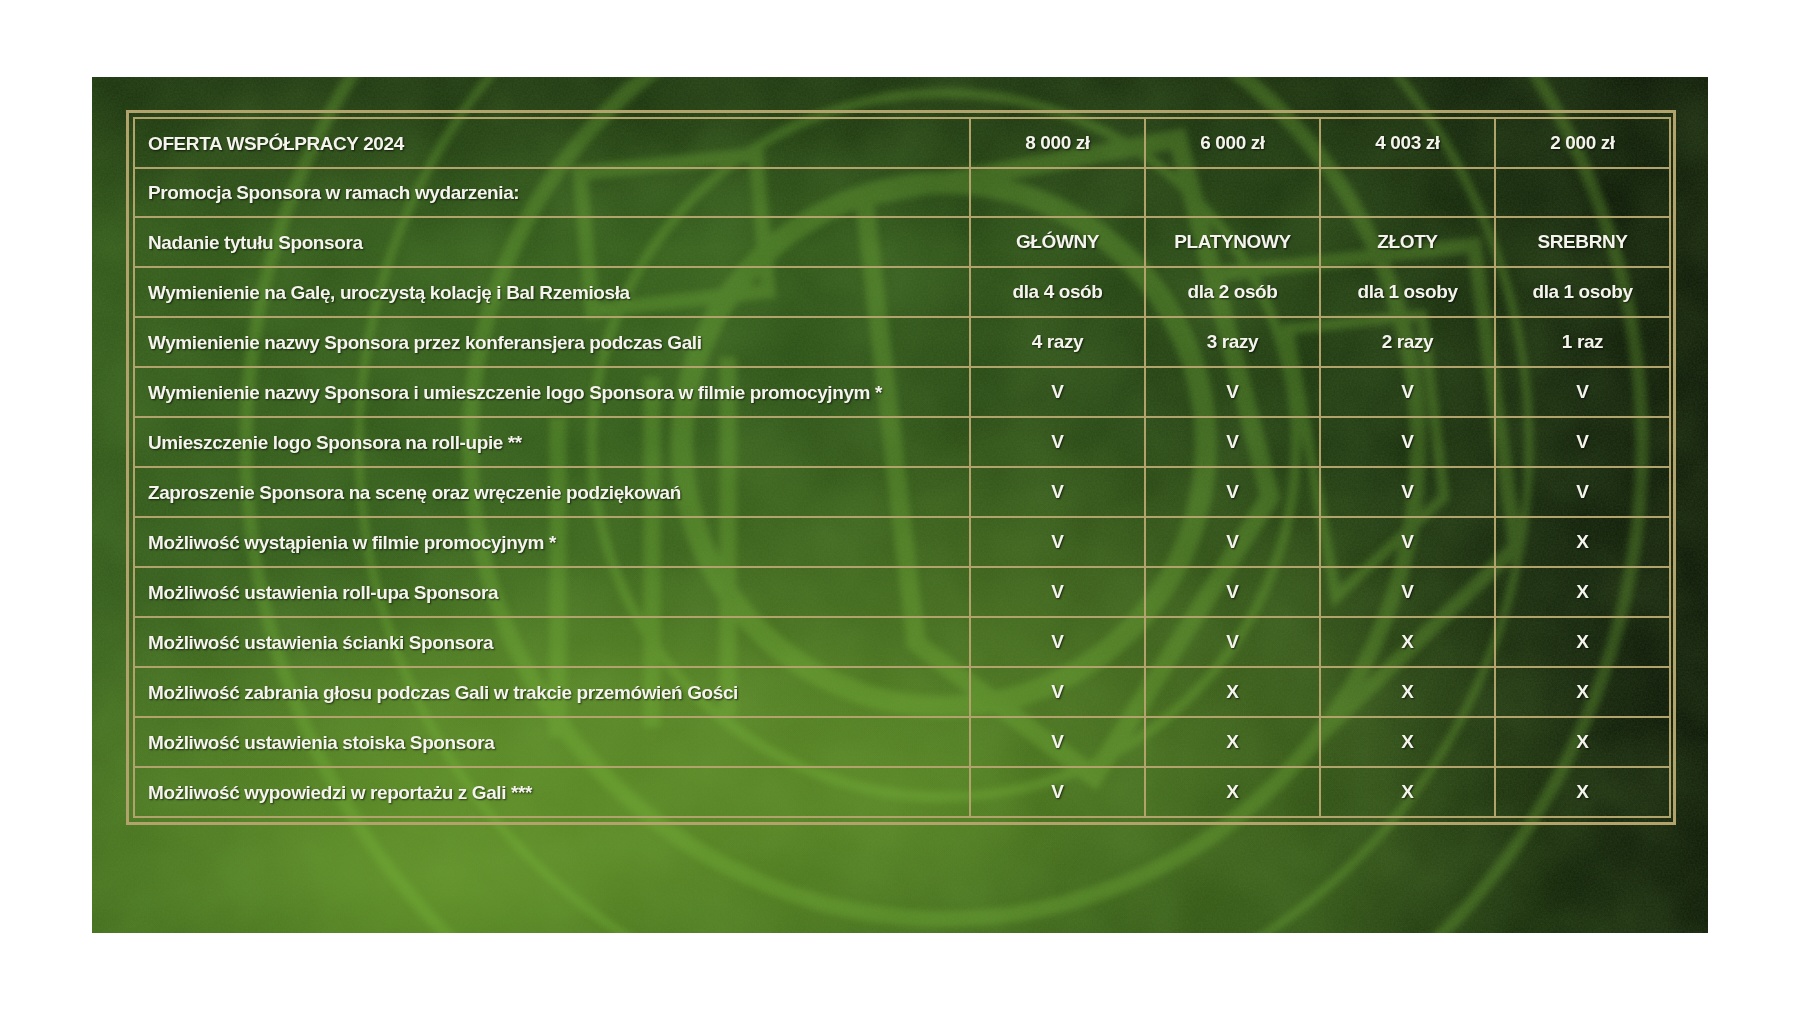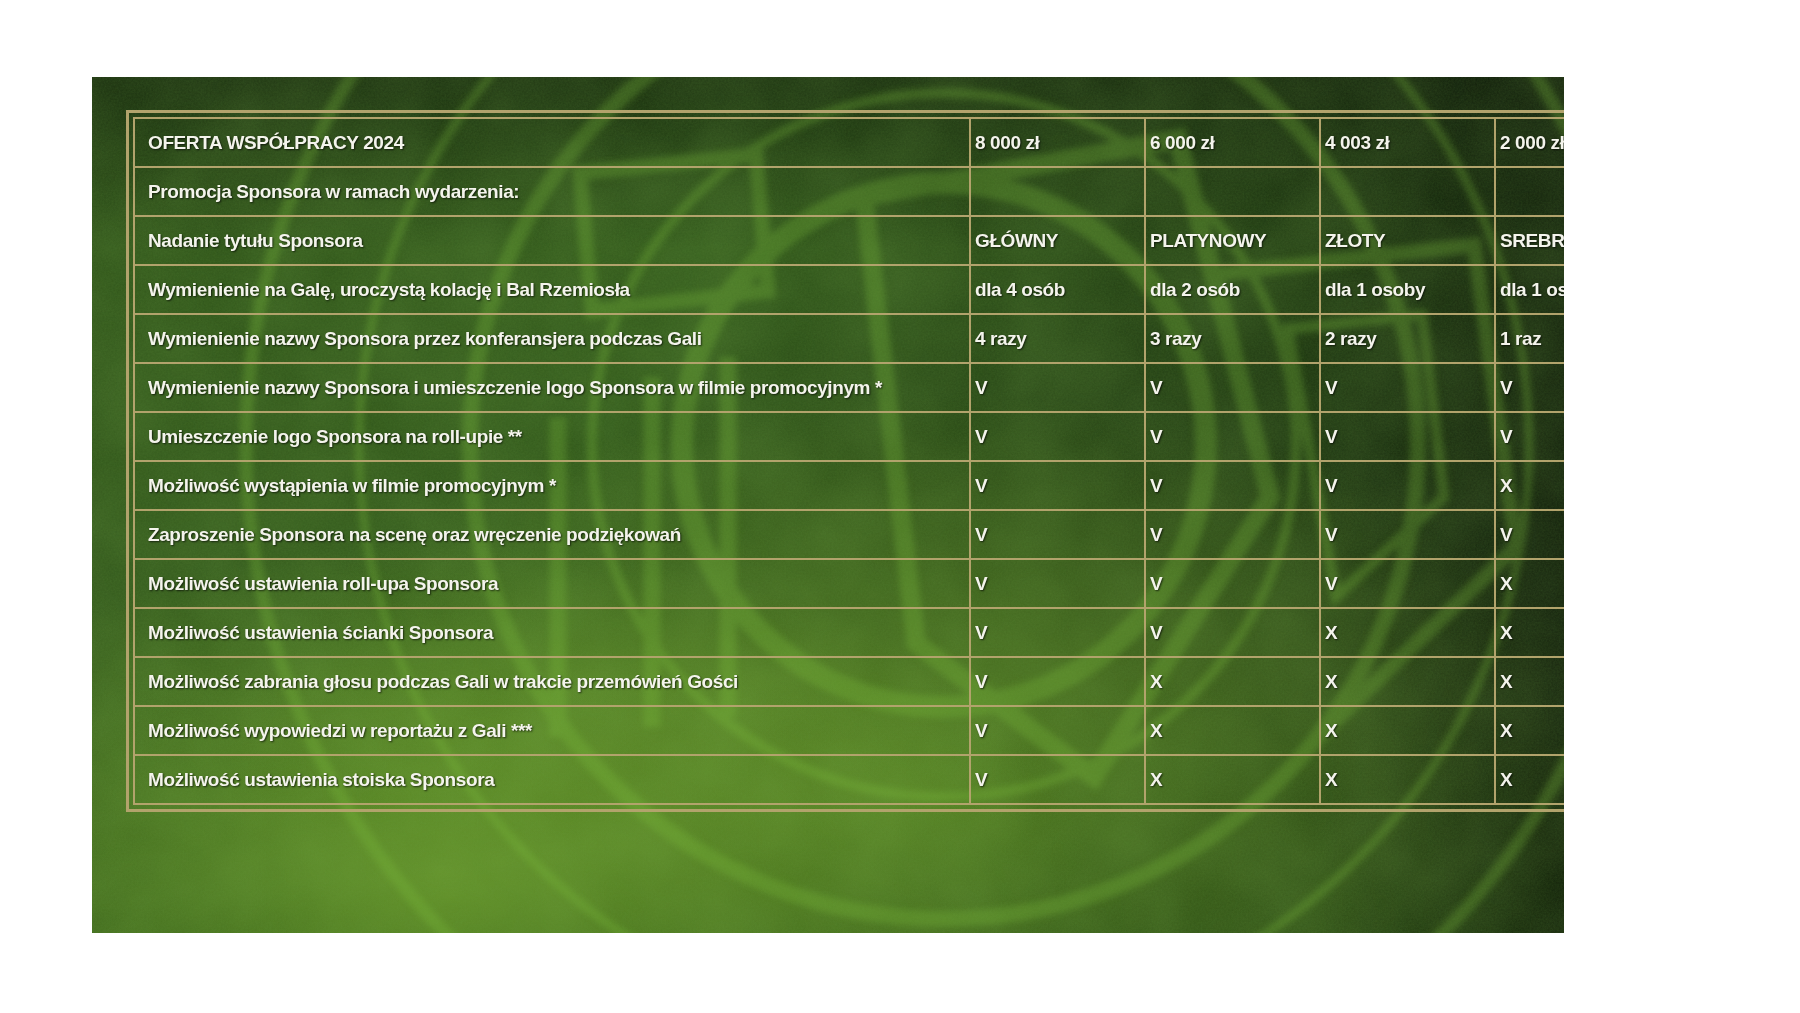--- a/index.html
+++ b/index.html
@@ -1,20 +1,20 @@
 <!DOCTYPE html>
 <html><head>
 <meta charset="utf-8">
 <style>
   * { margin:0; padding:0; box-sizing:border-box; }
   html,body { background:#ffffff; }
   body { font-family:"Liberation Sans", sans-serif; }
 
   .page {
-    position:relative; width:1564px; height:1013px;
+    position:relative; width:1800px; height:1013px;
     background:#ffffff; overflow:hidden;
   }
 
   
   .canvas {
     position:absolute; left:92px; top:77px; width:1616px; height:856px;
     background:
       linear-gradient(to bottom, rgba(4,10,4,0.55) 0%, rgba(4,10,4,0) 20%),
       linear-gradient(to left,   rgba(0,0,0,0.62) 0%, rgba(0,0,0,0) 24%),
       linear-gradient(to top,    rgba(40,80,15,0.35) 0%, rgba(40,80,15,0) 30%),
@@ -40,21 +40,21 @@
     font-weight:bold;
     font-size:19px;
     letter-spacing:-0.4px;
     text-shadow:1px 1px 2px rgba(0,0,0,0.65);
     vertical-align:middle;
   }
   table.offer tr { height:49px; }
   td.label {
     text-align:left; padding:5px 12px 5px 13px; line-height:35px;
   }
-  td.val { padding:6px 4px; }
+  td.val { text-align:center; padding:13px 4px; }
   td.title-cell { font-size:20px; }
 </style>
 </head>
 <body>
 
 <div class="page">
   <div class="canvas">
 
     <svg class="bg-svg" viewBox="0 0 1616 856" aria-hidden="true">
       <defs>
@@ -142,34 +142,34 @@
               <td class="val">V</td>
             </tr>
             <tr>
               <td class="label">Umieszczenie logo Sponsora na roll-upie **</td>
               <td class="val">V</td>
               <td class="val">V</td>
               <td class="val">V</td>
               <td class="val">V</td>
             </tr>
             <tr>
+              <td class="label">Zaproszenie Sponsora na scenę oraz wręczenie podziękowań</td>
+              <td class="val">V</td>
+              <td class="val">V</td>
+              <td class="val">V</td>
+              <td class="val">V</td>
+            </tr>
+            <tr>
               <td class="label">Możliwość wystąpienia w filmie promocyjnym *</td>
               <td class="val">V</td>
               <td class="val">V</td>
               <td class="val">V</td>
               <td class="val">X</td>
             </tr>
             <tr>
-              <td class="label">Zaproszenie Sponsora na scenę oraz wręczenie podziękowań</td>
-              <td class="val">V</td>
-              <td class="val">V</td>
-              <td class="val">V</td>
-              <td class="val">V</td>
-            </tr>
-            <tr>
               <td class="label">Możliwość ustawienia roll-upa Sponsora</td>
               <td class="val">V</td>
               <td class="val">V</td>
               <td class="val">V</td>
               <td class="val">X</td>
             </tr>
             <tr>
               <td class="label">Możliwość ustawienia ścianki Sponsora</td>
               <td class="val">V</td>
               <td class="val">V</td>
@@ -177,28 +177,28 @@
               <td class="val">X</td>
             </tr>
             <tr>
               <td class="label">Możliwość zabrania głosu podczas Gali w trakcie przemówień Gości</td>
               <td class="val">V</td>
               <td class="val">X</td>
               <td class="val">X</td>
               <td class="val">X</td>
             </tr>
             <tr>
+              <td class="label">Możliwość ustawienia stoiska Sponsora</td>
+              <td class="val">V</td>
+              <td class="val">X</td>
+              <td class="val">X</td>
+              <td class="val">X</td>
+            </tr>
+            <tr>
               <td class="label">Możliwość wypowiedzi w reportażu z Gali ***</td>
-              <td class="val">V</td>
-              <td class="val">X</td>
-              <td class="val">X</td>
-              <td class="val">X</td>
-            </tr>
-            <tr>
-              <td class="label">Możliwość ustawienia stoiska Sponsora</td>
               <td class="val">V</td>
               <td class="val">X</td>
               <td class="val">X</td>
               <td class="val">X</td>
             </tr>
           </tbody>
       </table>
     </div>
 
   </div>

